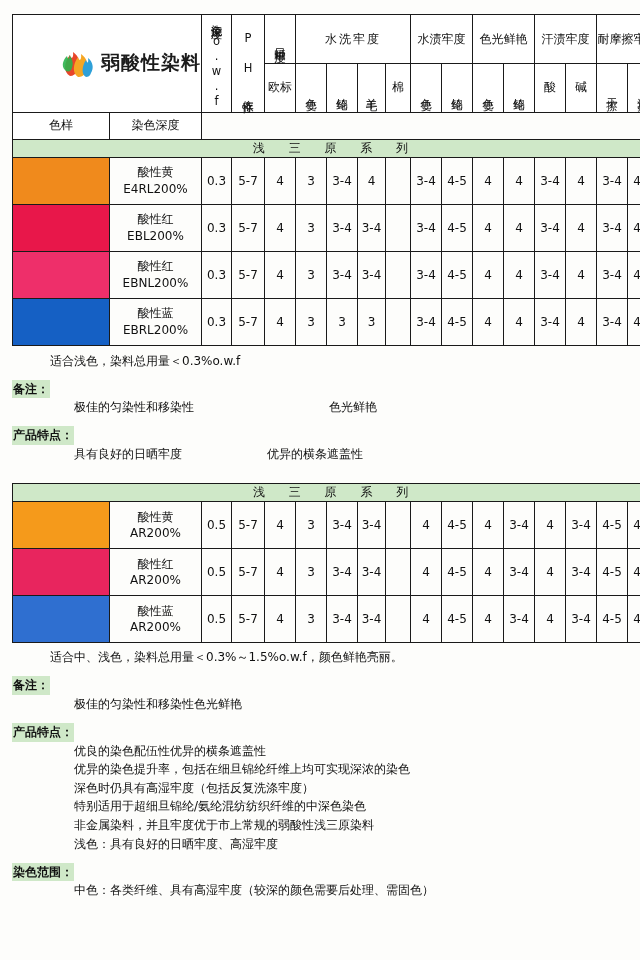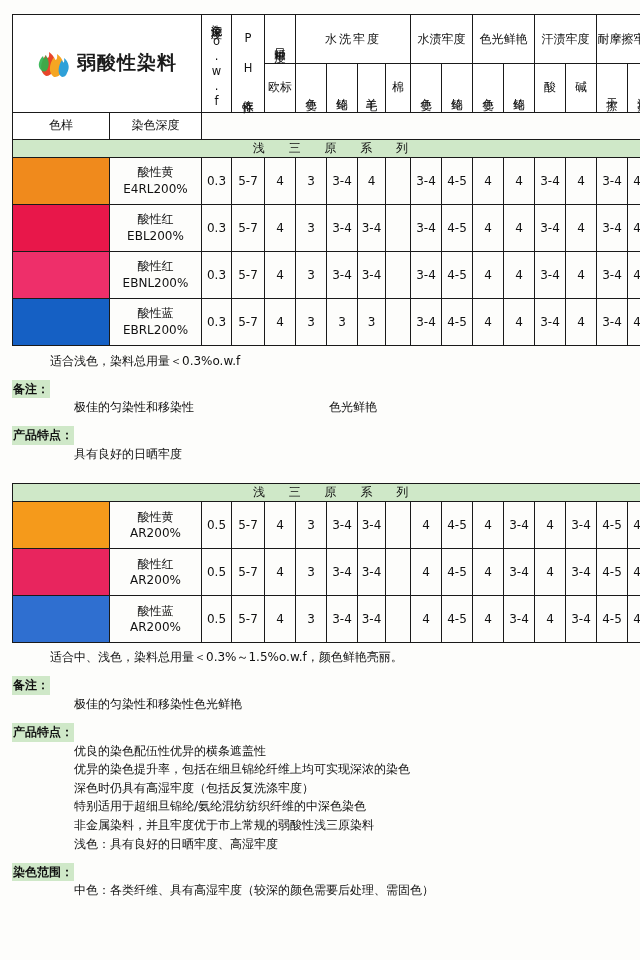--- a/index.html
+++ b/index.html
@@ -24,21 +24,21 @@
   .hdr{background:#ffffff;line-height:1.05;}
   .vtext{
     writing-mode:vertical-rl;
     text-orientation:upright;
     letter-spacing:1px;
     display:inline-block;
     line-height:1.05;
     font-size:11.5px;
   }
   .logo-cell{padding:2px 4px;}
-  .logo-wrap{display:flex;align-items:center;justify-content:center;gap:6px;}
+  .logo-wrap{display:flex;align-items:center;justify-content:flex-end;gap:6px;}
   .logo-mark{width:34px;height:34px;flex:0 0 auto;}
   .brand{
     font-size:19px;font-weight:bold;color:#1b1b1b;letter-spacing:1px;
     font-family:"DejaVu Sans","Liberation Sans",sans-serif;
   }
   .subhdr{font-size:12.5px;}
   .grouphdr{font-size:13px;letter-spacing:2px;}
 
   .series-row td{
     background:#cfe8c8;
@@ -244,20 +244,21 @@
     </div>
     <div class="note-line">
       <span class="k lbl hl">产品特点：</span>
       <span class="v two-col">
         <span class="c1">极佳的匀染性和移染性</span>
         <span class="c2">色光鲜艳</span>
       </span>
     </div>
     <div class="two-col indent">
       <span class="c1" style="width:193px">具有良好的日晒牢度</span>
+      <span class="c2">优异的横条遮盖性</span>
     </div>
   </div>
 
   <table class="grid block2">
     <colgroup>
       <col style="width:97px">
         <col style="width:92px">
       <col style="width:30px">
         <col style="width:33px">
         <col style="width:31px">

